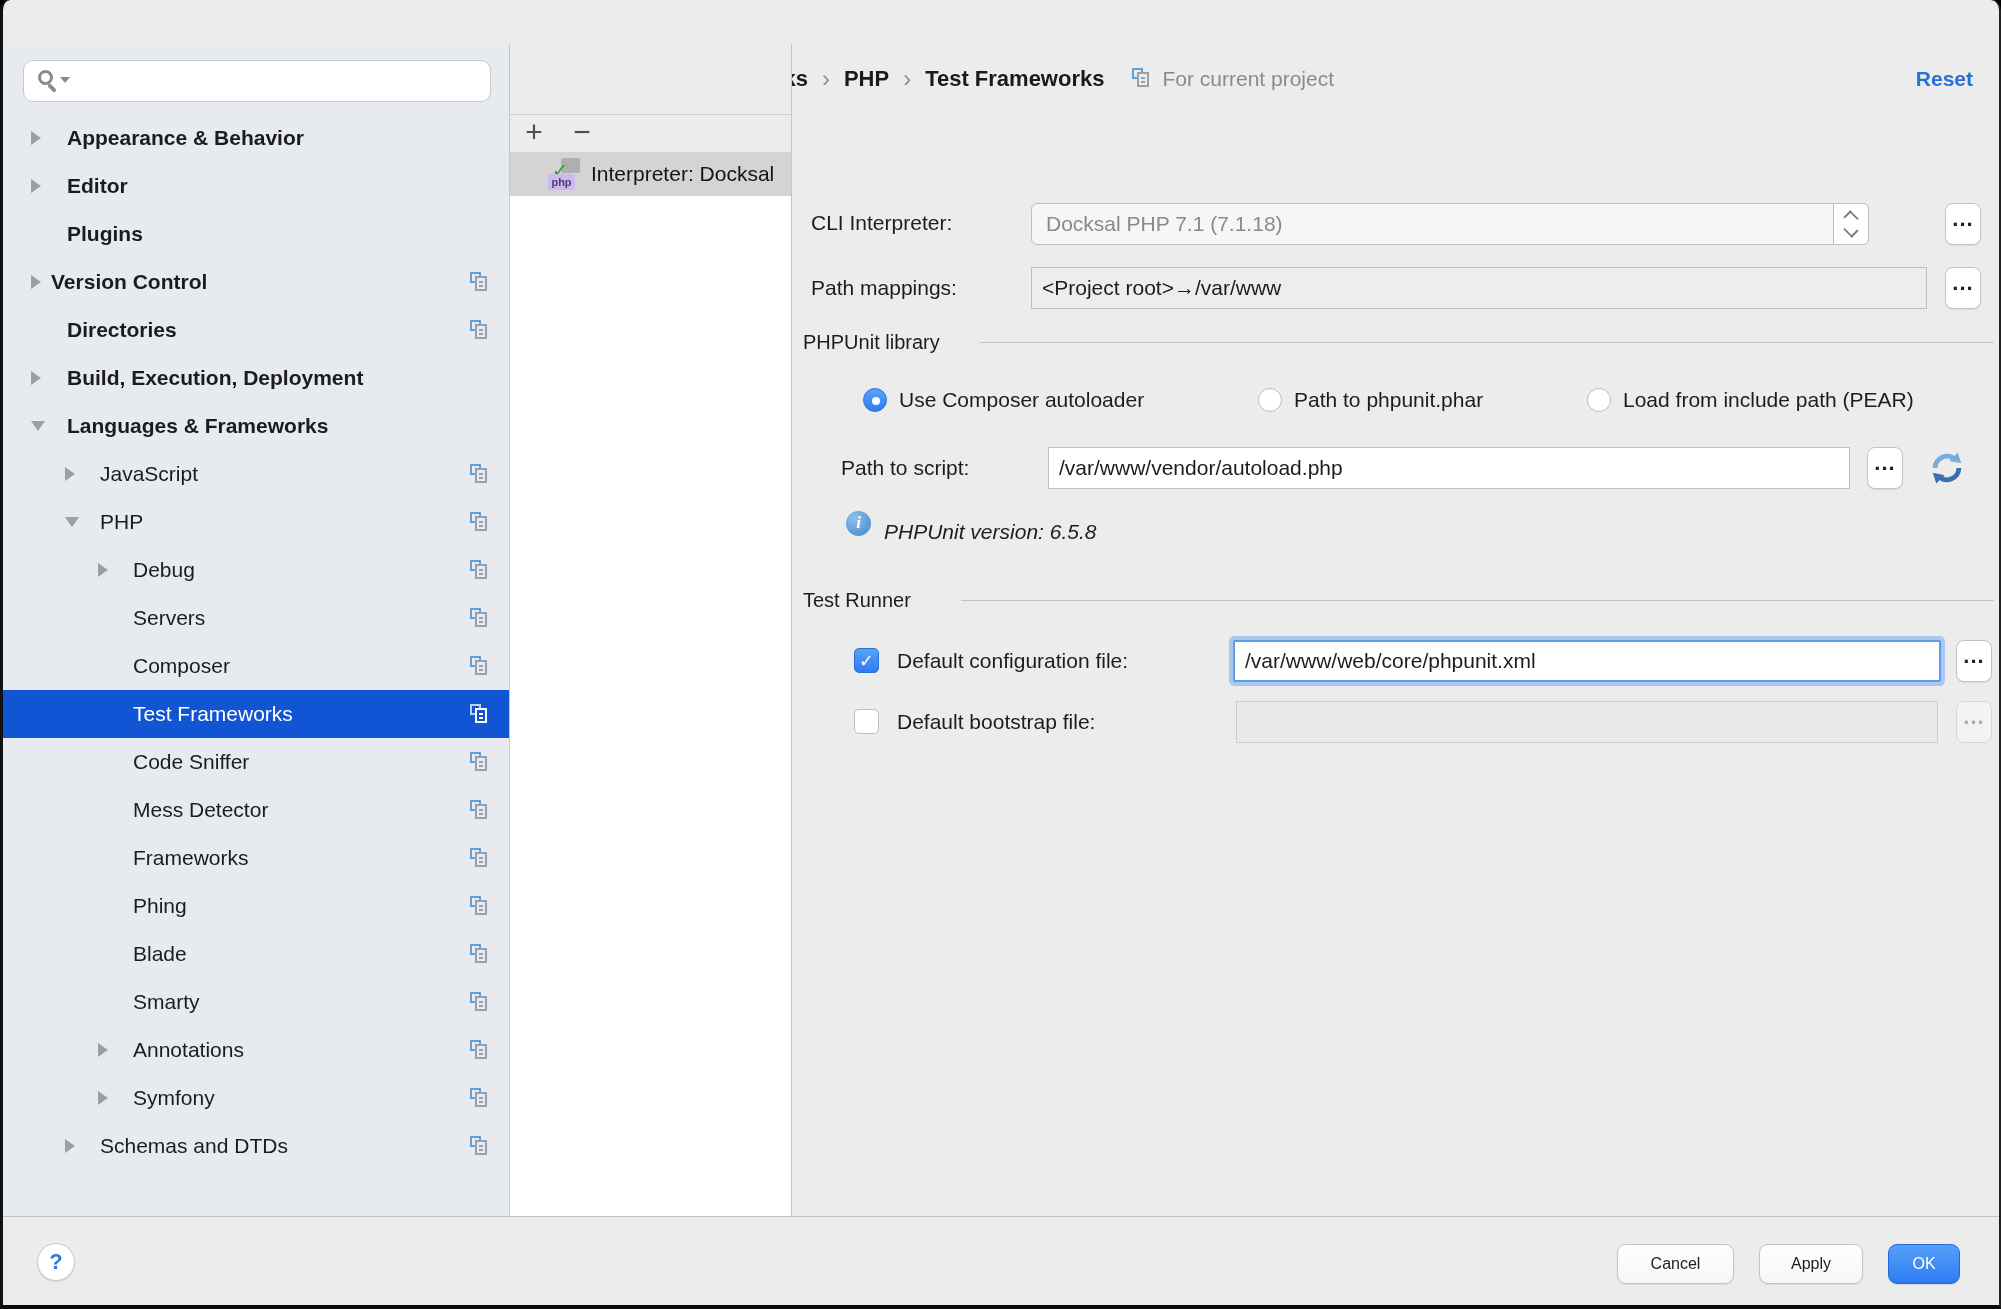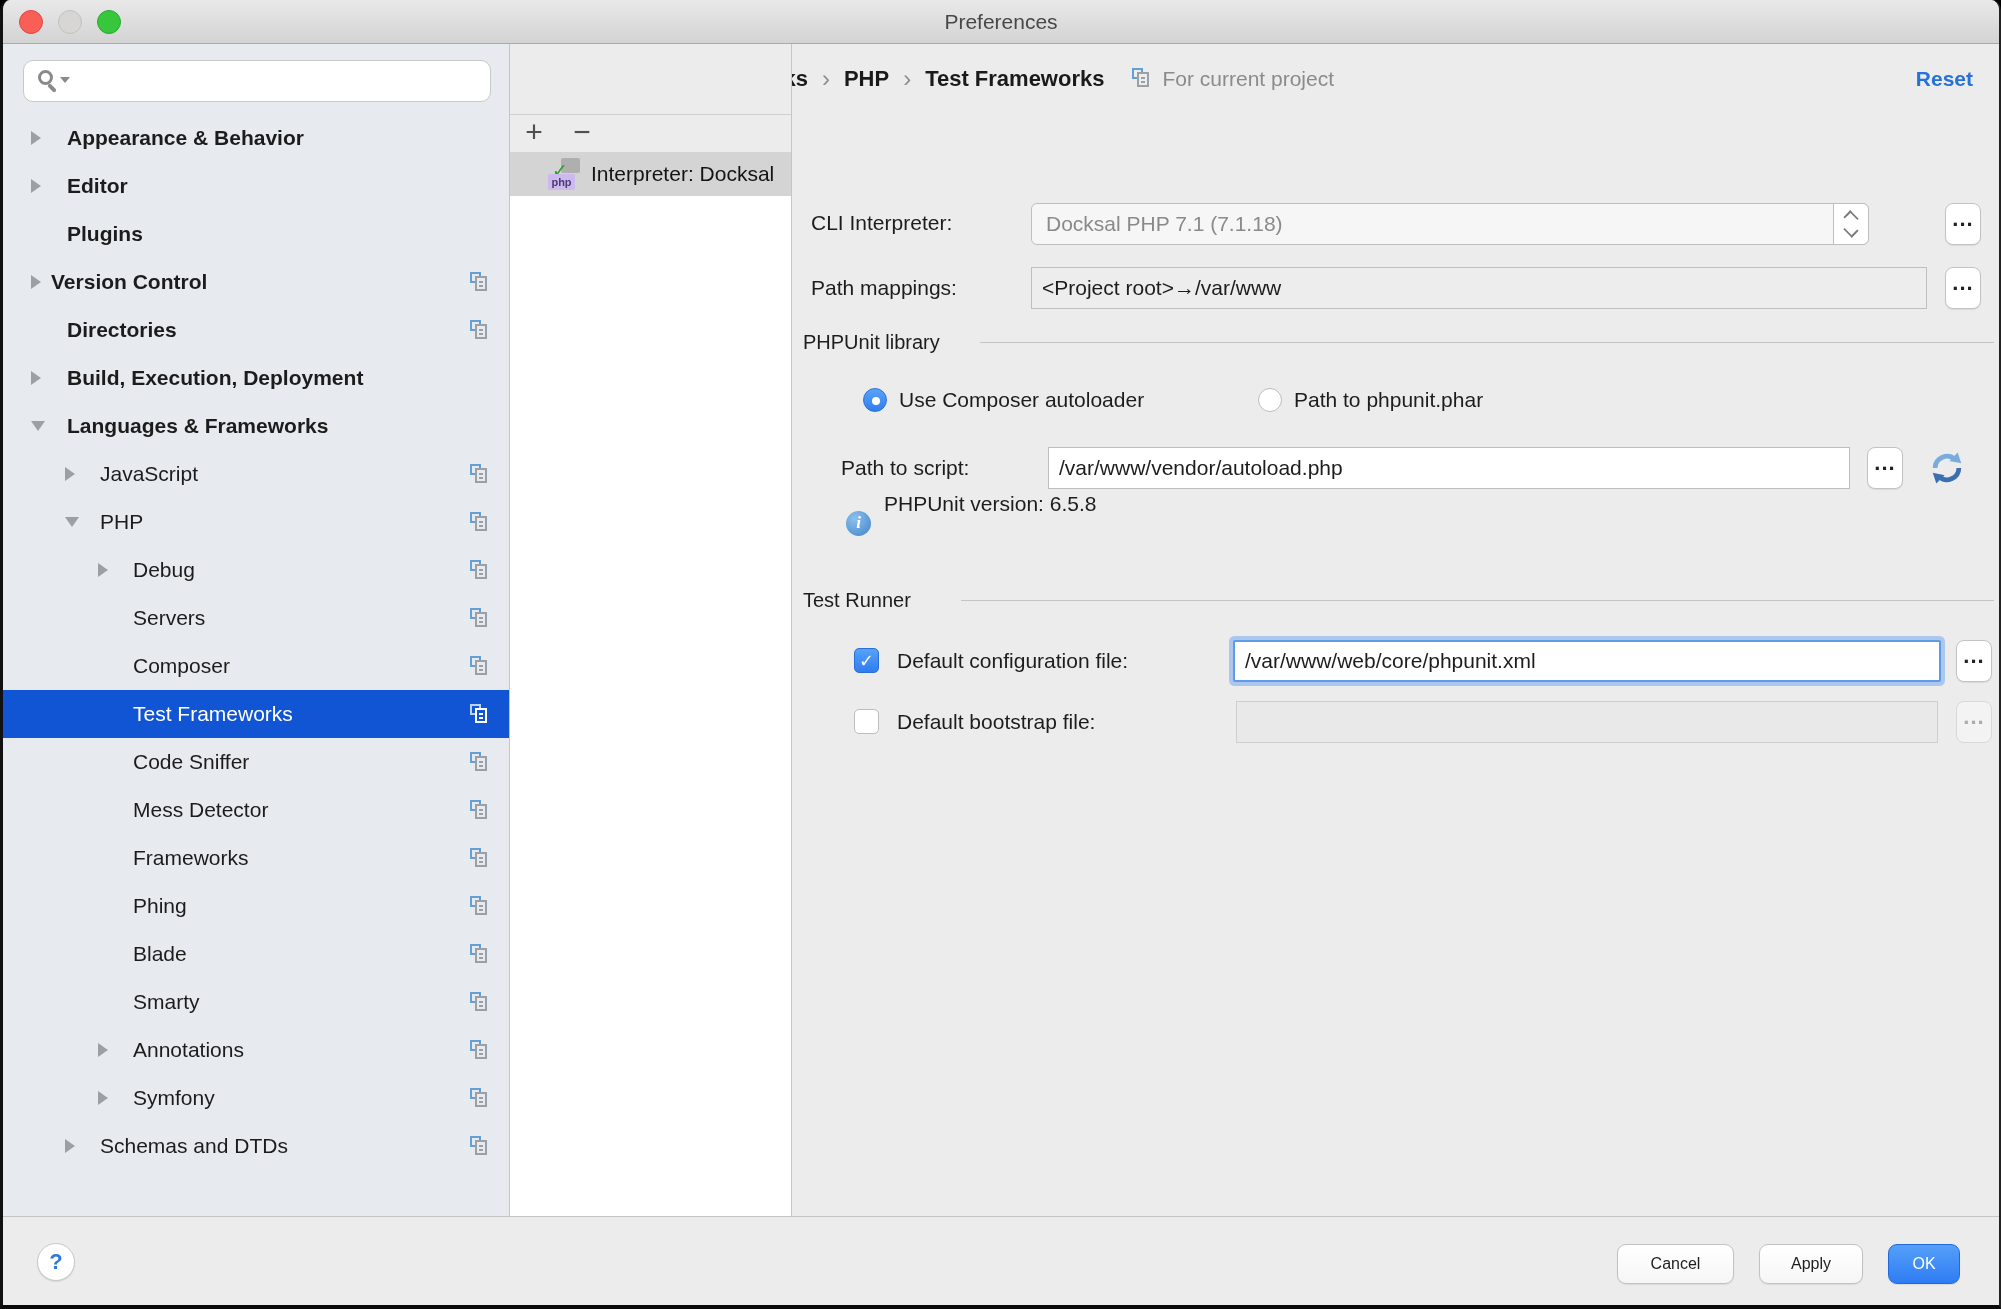--- a/index.html
+++ b/index.html
@@ -120,26 +120,20 @@
     font-size:16px;color:#1D1D1D;text-align:center;line-height:38px;box-shadow:0 1px 1px rgba(0,0,0,0.08);cursor:default;}
   .btn-cancel{left:1614px;width:117px;}
   .btn-apply{left:1756px;width:104px;}
   .btn-ok{left:1885px;width:72px;background:linear-gradient(#55A0F9,#2E7CF3);border-color:#2368D9;color:#fff;}
 </style>
 </head>
 <body>
 
 <div id="window">
 
-  <div class="titlebar">
-    <div class="traffic t-close"></div>
-    <div class="traffic t-min"></div>
-    <div class="traffic t-zoom"></div>
-    <div class="title-text">Preferences</div>
-  </div>
 
   <div class="sidebar">
     <div class="searchbox">
       <span class="mag">
         <span class="mag-circle"></span>
           <span class="mag-handle"></span>
           <span class="mag-caret"></span>
       </span>
     </div>
     <div class="tree" id="tree">
@@ -399,35 +393,39 @@
     <div class="sect-title" style="left:10px;top:217px;">PHPUnit library</div>
     <div class="sect-line" style="left:187px;top:228px;width:1014px;"></div>
 
     <div class="radio-opt selected" style="left:70px;">
       <span class="radio-circle"></span>
       <span>Use Composer autoloader</span>
     </div>
     <div class="radio-opt" style="left:465px;">
       <span class="radio-circle"></span>
       <span>Path to phpunit.phar</span>
+    </div>
+    <div class="radio-opt" style="left:794px;">
+      <span class="radio-circle"></span>
+      <span>Load from include path (PEAR)</span>
     </div>
 
     <div class="flabel" style="left:48px;top:342px;">Path to script:</div>
     <input class="field" style="left: 255px; top: 333px; width: 802px;" value="/var/www/vendor/autoload.php">
     <div class="browse-btn" style="left:1074px;top:333px;">...</div>
     <div class="refresh">
       <svg viewBox="0 0 32 32" width="38" height="38">
         <path d="M26 16a10 10 0 0 1-17 7" fill="none" stroke="#3d6fb0" stroke-width="4"></path>
         <polygon points="4,20 14,22 7,29" fill="#3d6fb0"></polygon>
         <path d="M6 16A10 10 0 0 1 23 9" fill="none" stroke="#79abdd" stroke-width="4"></path>
         <polygon points="28,12 18,10 25,3" fill="#79abdd"></polygon>
       </svg>
     </div>
     <div class="info-icon">i</div>
-    <div class="flabel" style="left:91px;top:378px;">PHPUnit version: 6.5.8</div>
+    <div class="flabel" style="left:91px;top:406px;font-style:italic;">PHPUnit version: 6.5.8</div>
 
     <div class="sect-title" style="left:10px;top:475px;">Test Runner</div>
     <div class="sect-line" style="left:168px;top:486px;width:1033px;"></div>
 
     <div class="cb checked" id="cb-config" style="left:61px;top:534px;">✓</div>
     <div class="flabel" style="left:104px;top:535px;">Default configuration file:</div>
     <input class="field focused" style="left: 440px; top: 526px; width: 708px; height: 42px;" value="/var/www/web/core/phpunit.xml">
     <div class="browse-btn" style="left:1163px;top:526px;">...</div>
 
     <div class="cb" id="cb-bootstrap" style="left:61px;top:595px;"></div>

